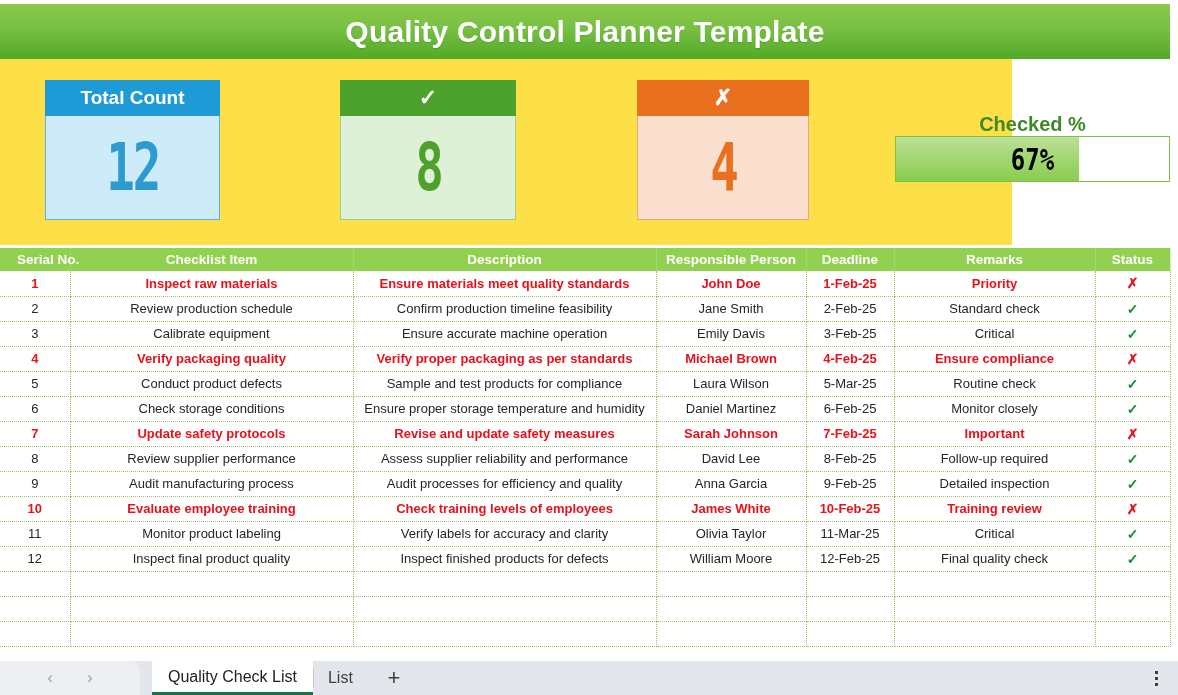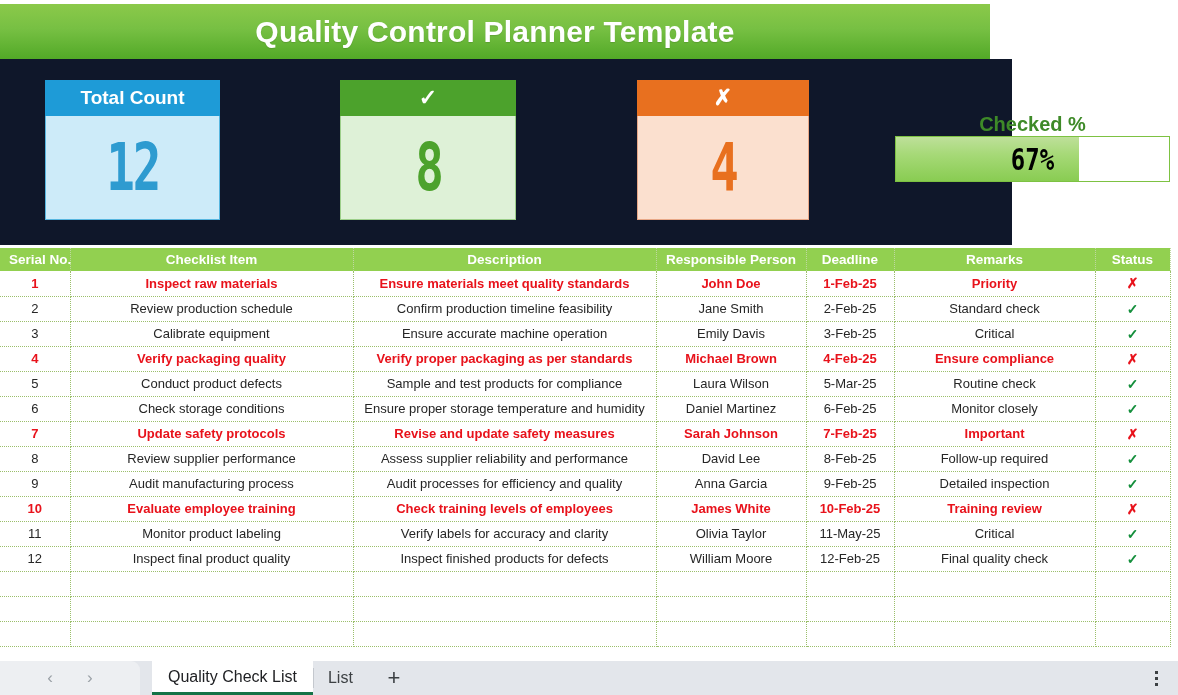--- a/index.html
+++ b/index.html
@@ -6,35 +6,35 @@
   html, body {
     width: 1178px; height: 695px;
     background: #ffffff;
     font-family: "Liberation Sans", sans-serif;
     overflow: hidden;
   }
   #app { position: relative; width: 1178px; height: 695px; background:#fff; }
 
   
   .title-strip {
-    position: absolute; left: 0; top: 4px; width: 990px; height: 55px;
+    position: absolute; left: 0; top: 4px; width: 1170px; height: 55px;
     background: linear-gradient(180deg, #8BC94A 0%, #77C043 45%, #52A927 100%);
     display: flex; align-items: center; justify-content: center;
   }
   .title-strip .title-text {
     color: #ffffff;
     font-size: 30px;
     font-weight: bold;
     letter-spacing: 0.2px;
     text-shadow: 0 1px 1px rgba(0,0,0,0.12);
     font-family: "Liberation Sans", sans-serif;
   }
 
   
-  .kpi-band { position: absolute; left:0; top: 59px; width: 1012px; height: 186px; background:#0f172a; }
+  .kpi-band { position: absolute; left:0; top: 59px; width: 1012px; height: 186px; background:#fde047; }
 
   .kpi-card { position: absolute; }
   .kpi-head {
     height: 36px; display:flex; align-items:center; justify-content:center;
     color:#ffffff; font-weight:bold; font-size:19px;
   }
   .kpi-body {
     display:flex; align-items:center; justify-content:center;
     height: 104px;
   }
@@ -92,21 +92,21 @@
     background:#92D050;
     color:#ffffff;
     font-size:13.5px;
     font-weight:bold;
     height: 23px;
     text-align:center;
     border-right:1px dotted #BFD8A0;
     white-space: nowrap;
   }
   thead th:last-child { border-right:none; }
-  thead th.col-serial { text-align:left; padding-left:9px; }
+  thead th.col-serial { text-align:left; padding-left:17px; }
 
   tbody td {
     height: 25px;
     font-size: 13px;
     text-align:center;
     color:#262626;
     border-right:1px dotted #9BBF6B;
     border-bottom:1px dotted #9BBF6B;
     background:#ffffff;
     overflow:hidden;
@@ -334,21 +334,21 @@
             <td>10-Feb-25</td>
             <td>Training review</td>
             <td class="status-cell mark-x">✗</td>
             <td class="spacer-col"></td>
           </tr>
           <tr>
             <td>11</td>
             <td>Monitor product labeling</td>
             <td>Verify labels for accuracy and clarity</td>
             <td>Olivia Taylor</td>
-            <td>11-May-25</td>
+            <td>11-Mar-25</td>
             <td>Critical</td>
             <td class="status-cell mark-v">✓</td>
             <td class="spacer-col"></td>
           </tr>
           <tr>
             <td>12</td>
             <td>Inspect final product quality</td>
             <td>Inspect finished products for defects</td>
             <td>William Moore</td>
             <td>12-Feb-25</td>

